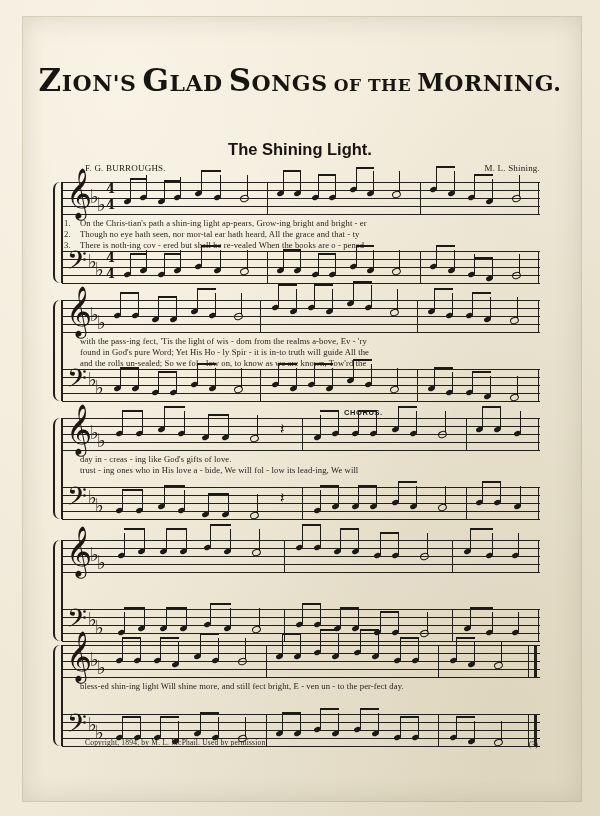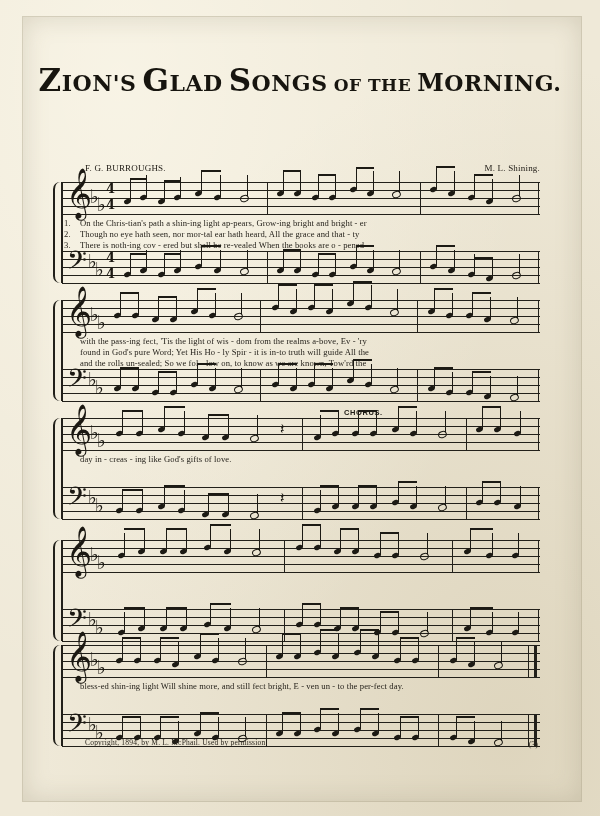--- a/index.html
+++ b/index.html
@@ -230,20 +230,21 @@
   <div class="paper-edge"></div>
 
   <div class="masthead">
     <span class="cap">Z</span><span class="w">ION'S</span>
     <span class="cap"> G</span><span class="w">LAD</span>
     <span class="cap"> S</span><span class="w">ONGS</span>
     <span class="sm"> OF THE</span>
     <span class="smcap"> M</span><span class="w">ORNING.</span>
   </div>
 
+  <div class="song-title">The Shining Light.</div>
   <div class="credit left">F. G. BURROUGHS.</div>
   <div class="credit right">M. L. Shining.</div>
 
   <div class="system" style="top:182px;">
     <div class="sysline" style="top:0; height:101px;"></div>
     <div class="brace" style="top:0; height:101px;"></div>
 
     <div class="stave">
       <div class="ln"></div>
         <div class="ln"></div>
@@ -593,20 +594,23 @@
         <div class="stem" style="left:438px; top:-11px; height:22px;"></div>
       <div class="beam" style="left:420px; top:-12px; width:19px;"></div>
       <div class="note" style="left:452px; top:13px;"></div>
         <div class="stem" style="left:458px; top:-7px; height:22px;"></div>
       <div class="barline" style="left:476px;"></div>
     </div>
 
     <div class="lyric-block" style="top:36px;">
       <div class="lyric-line">
         <span class="lyric-spread">day in - creas - ing like God's gifts of love.</span>
+      </div>
+      <div class="lyric-line">
+        <span class="lyric-spread">trust - ing ones who in His love a - bide,   We will fol - low its lead-ing, We will</span>
       </div>
     </div>
 
     <div class="stave" style="position:absolute; top:69px;">
       <div class="ln"></div>
         <div class="ln"></div>
         <div class="ln"></div>
         <div class="ln"></div>
         <div class="ln"></div>
       <div class="clef bass">𝄢</div>

